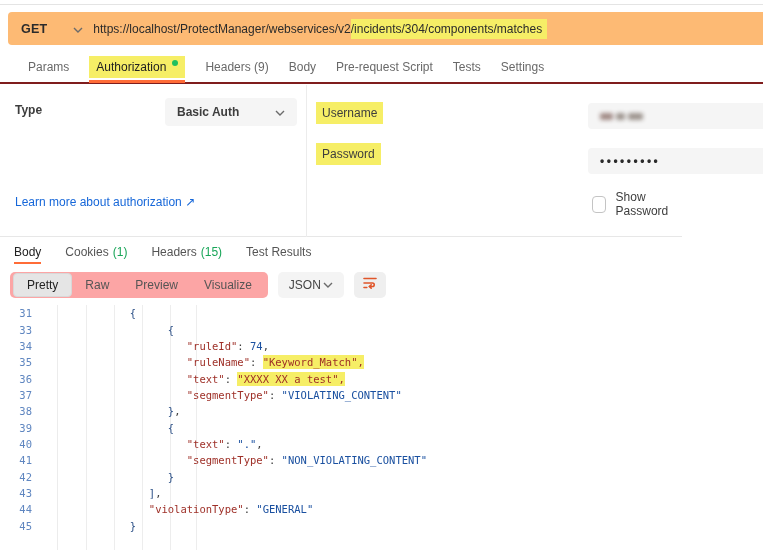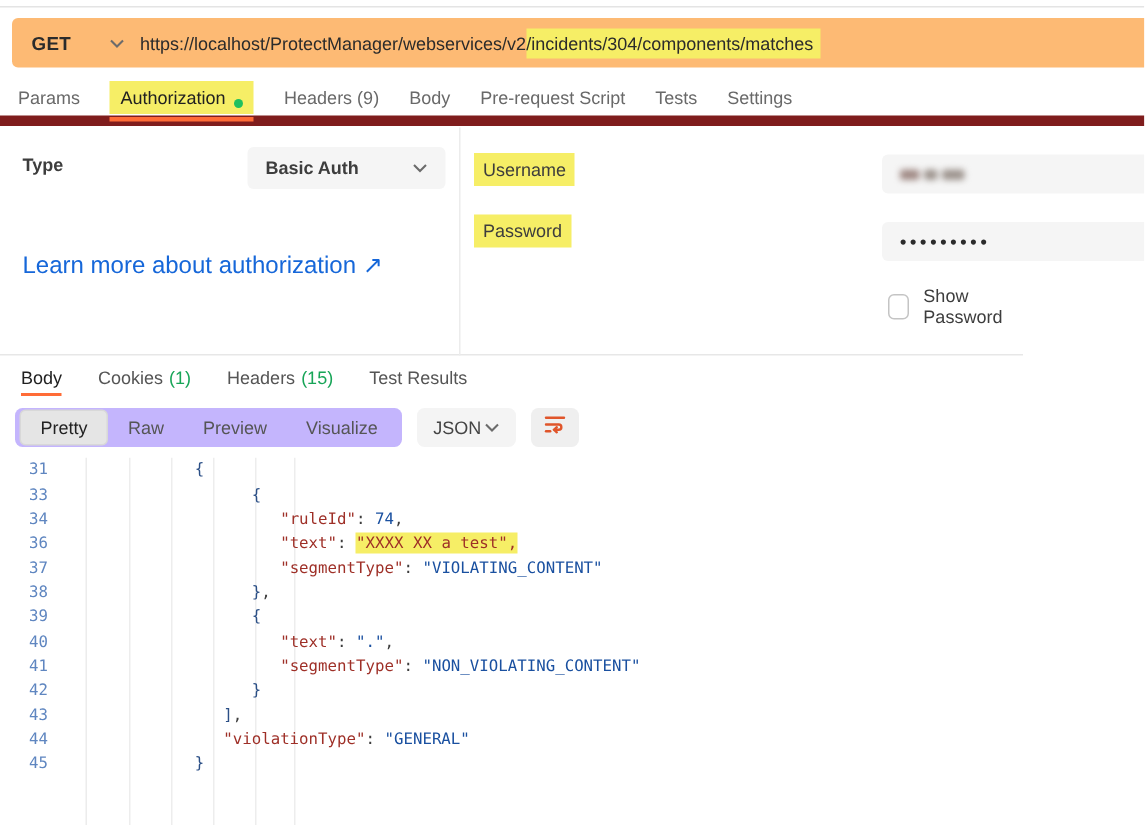--- a/index.html
+++ b/index.html
@@ -19,41 +19,41 @@
   .method-box { display:flex; align-items:center; gap:26px; padding:0 10px 0 13px; cursor:pointer; }
   .method-label { font-size:12.5px; font-weight:bold; color:#2b2b2b; letter-spacing:.2px; }
   .chev { display:inline-block; }
   .url-text { font-size:12px; color:#2b2b2b; white-space:nowrap; }
   .hl { background:#f6ee66; }
   .url-text .hl { padding:3px 5px 3px 0; }
 
   
   .req-tabs {
     position:absolute; left:0; top:52px; width:763px; height:32px;
-    display:flex; align-items:center; gap:20px; padding-left:12px;
-    border-bottom:7px solid #7f1d1d; font-size:12px; color:#696969;
+    display:flex; align-items:center; gap:20px; padding-left:28px;
+    border-bottom:2px solid #7f1d1d; font-size:12px; color:#696969;
   }
   .req-tab { position:relative; height:32px; display:flex; align-items:center; cursor:pointer; white-space:nowrap; }
   .req-tab-auth { color:#212121; }
-  .auth-hl { background:#f6ee66; padding:4px 7px; display:flex; align-items:flex-end; }
+  .auth-hl { background:#f6ee66; padding:4px 7px; display:flex; align-items:flex-start; }
   .green-dot { width:6px; height:6px; border-radius:50%; background:#1fc05f; margin-left:6px; }
   .tab-underline { position:absolute; left:0; right:0; bottom:0; height:3px; background:#ff6c37; }
 
   
   .auth-section { position:absolute; left:0; top:85px; width:682px; height:152px; border-bottom:1px solid #e7e7e7; }
   .auth-divider { position:absolute; left:306px; top:0; width:1px; height:152px; background:#ececec; }
   .type-label { position:absolute; left:15px; top:18px; font-size:12px; font-weight:bold; color:#3d3d3d; }
   .type-select {
     position:absolute; left:165px; top:13px; width:132px; height:28px;
     background:#f5f5f5; border-radius:4px; display:flex; align-items:center;
     justify-content:space-between; padding:0 12px; cursor:pointer;
   }
   .type-select-label { font-size:12px; font-weight:bold; color:#3d3d3d; }
   .auth-help { position:absolute; left:15px; top:58px; font-size:12px; color:#6e6e6e; line-height:19px; width:280px; }
-  .auth-link { position:absolute; left:15px; top:82px; font-size:16px; color:#1667d9; cursor:pointer; }
+  .auth-link { position:absolute; left:15px; top:110px; font-size:12px; color:#1667d9; cursor:pointer; }
   .field-label { position:absolute; font-size:12px; color:#3d3d3d; }
   .field-label .hl { padding:4px 6px; }
   .auth-input {
     position:absolute; left:588px; width:175px; height:26px;
     background:#f5f5f5; border-radius:4px 0 0 4px; display:flex; align-items:center; padding:0 12px;
   }
   .redacted { display:flex; gap:3px; align-items:center; filter:blur(2px); }
   .redacted i { display:inline-block; height:7px; border-radius:2px; background:#9d948e; }
   .redacted i:nth-child(1){ width:13px; background:#a08a85; }
   .redacted i:nth-child(2){ width:9px; }
@@ -68,21 +68,21 @@
     position:absolute; left:0; top:240px; width:763px; height:24px;
     display:flex; align-items:center; gap:24px; padding-left:14px; font-size:12px; color:#555;
   }
   .resp-tab { position:relative; height:24px; display:flex; align-items:center; cursor:pointer; white-space:nowrap; }
   .resp-tab-active { color:#212121; }
   .resp-tab-active .tab-underline { height:2.5px; }
   .count-green { color:#18a558; margin-left:4px; }
 
   
   .resp-toolbar { position:absolute; left:10px; top:272px; display:flex; align-items:center; gap:10px; }
-  .view-group { display:flex; align-items:center; background:#c4b5fd; border-radius:5px; padding:2px 3px; height:26px; }
+  .view-group { display:flex; align-items:center; background:#fca5a5; border-radius:5px; padding:2px 3px; height:26px; }
   .view-btn { font-size:12px; color:#555; padding:4px 13px; border-radius:4px; cursor:pointer; white-space:nowrap; }
   .view-btn-active { background:#e5e5e5; color:#212121; border:1px solid #d8d8d8; }
   .json-pill {
     display:flex; align-items:center; gap:2px; background:#f4f4f4; border-radius:5px;
     height:26px; padding:0 11px; font-size:12px; color:#444; cursor:pointer;
   }
   .icon-pill { display:flex; align-items:center; justify-content:center; background:#efefef; border-radius:5px; width:32px; height:26px; cursor:pointer; }
 
   
   .code-area {
@@ -217,20 +217,21 @@
     <div class="gutter-border"></div>
     <div class="indent-guide" style="left:86px;"></div>
     <div class="indent-guide" style="left:114px;"></div>
     <div class="indent-guide" style="left:142px;"></div>
     <div class="indent-guide" style="left:170px;"></div>
     <div class="indent-guide" style="left:196px;"></div>
     <div id="code-body">
         <div class="code-line"><span class="ln">31</span><span class="lc"><span class="tok-i">            </span><span class="tok-b">{</span></span></div>
         <div class="code-line"><span class="ln">33</span><span class="lc"><span class="tok-i">                  </span><span class="tok-b">{</span></span></div>
         <div class="code-line"><span class="ln">34</span><span class="lc"><span class="tok-i">                     </span><span class="tok-k">"ruleId"</span><span class="tok-d">: </span><span class="tok-v">74</span><span class="tok-d">,</span></span></div>
+        <div class="code-line"><span class="ln">35</span><span class="lc"><span class="tok-i">                     </span><span class="tok-k">"ruleName"</span><span class="tok-d">: </span><span class="tok-h">"Keyword_Match",</span></span></div>
         <div class="code-line"><span class="ln">36</span><span class="lc"><span class="tok-i">                     </span><span class="tok-k">"text"</span><span class="tok-d">: </span><span class="tok-h">"XXXX XX a test",</span></span></div>
         <div class="code-line"><span class="ln">37</span><span class="lc"><span class="tok-i">                     </span><span class="tok-k">"segmentType"</span><span class="tok-d">: </span><span class="tok-v">"VIOLATING_CONTENT"</span></span></div>
         <div class="code-line"><span class="ln">38</span><span class="lc"><span class="tok-i">                  </span><span class="tok-b">}</span><span class="tok-d">,</span></span></div>
         <div class="code-line"><span class="ln">39</span><span class="lc"><span class="tok-i">                  </span><span class="tok-b">{</span></span></div>
         <div class="code-line"><span class="ln">40</span><span class="lc"><span class="tok-i">                     </span><span class="tok-k">"text"</span><span class="tok-d">: </span><span class="tok-v">"."</span><span class="tok-d">,</span></span></div>
         <div class="code-line"><span class="ln">41</span><span class="lc"><span class="tok-i">                     </span><span class="tok-k">"segmentType"</span><span class="tok-d">: </span><span class="tok-v">"NON_VIOLATING_CONTENT"</span></span></div>
         <div class="code-line"><span class="ln">42</span><span class="lc"><span class="tok-i">                  </span><span class="tok-b">}</span></span></div>
         <div class="code-line"><span class="ln">43</span><span class="lc"><span class="tok-i">               </span><span class="tok-b">]</span><span class="tok-d">,</span></span></div>
         <div class="code-line"><span class="ln">44</span><span class="lc"><span class="tok-i">               </span><span class="tok-k">"violationType"</span><span class="tok-d">: </span><span class="tok-v">"GENERAL"</span></span></div>
         <div class="code-line"><span class="ln">45</span><span class="lc"><span class="tok-i">            </span><span class="tok-b">}</span></span></div>

